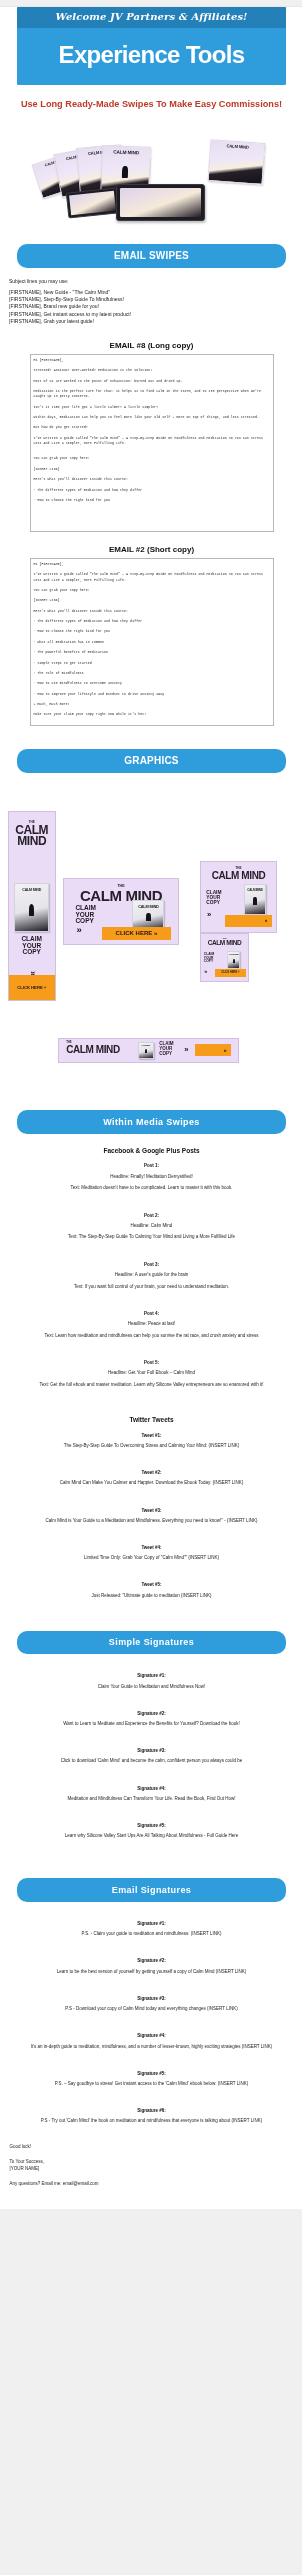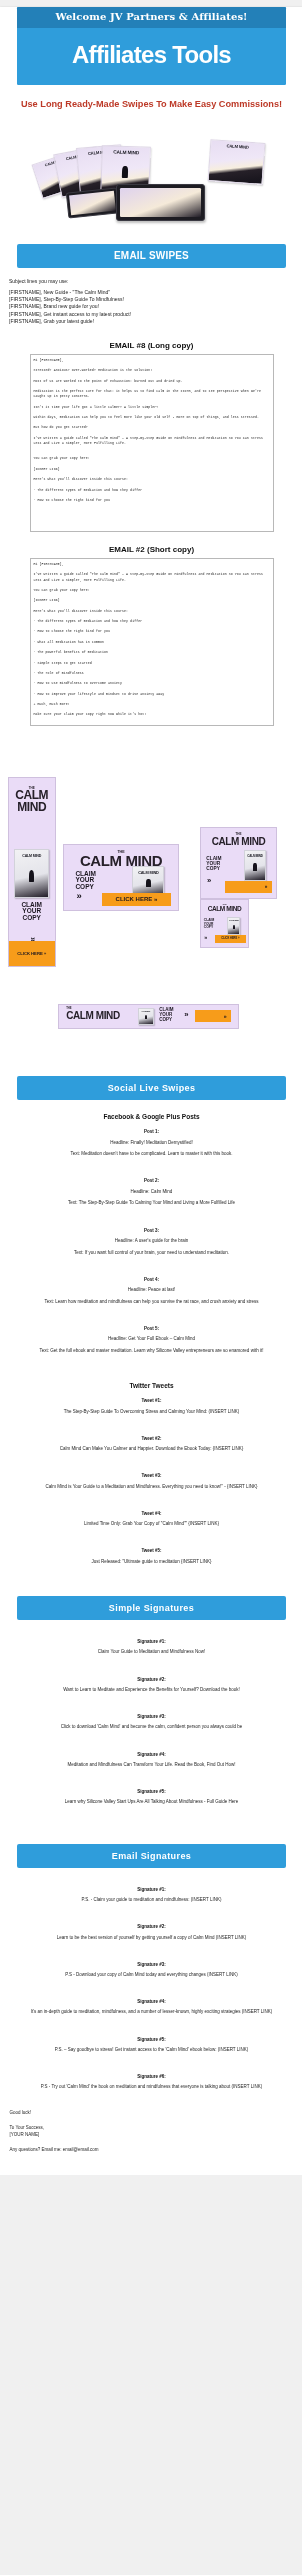--- a/index.html
+++ b/index.html
@@ -26,20 +26,21 @@
     background: #2f9ddb;
     border-radius: 1.2px;
     overflow: hidden;
   }
   .hero-welcome {
     background: #2380b8;
     text-align: center;
     padding: 4.8px 0 5.3px 0;
     color: #ffffff;
     font-family: "DejaVu Serif", serif;
+    font-style: italic;
     font-weight: bold;
     font-size: 10px;
     letter-spacing: 0.1px;
   }
   .hero-title {
     text-align: center;
     color: #ffffff;
     font-family: "Liberation Sans", sans-serif;
     font-weight: bold;
     font-size: 24px;
@@ -115,21 +116,21 @@
 
   
   .banner {
     width: 269px;
     margin: 9.5px auto 0 auto;
     background: #2f9ddb;
     color: #ffffff;
     text-align: center;
     font-weight: bold;
     padding: 6.5px 0 7.1px 0;
-    border-radius: 2px;
+    border-radius: 10px;
   }
   .banner.sz-lg { font-size: 10px; letter-spacing: 0.2px; }
   .banner.sz-md { font-size: 9px; letter-spacing: 0.4px; }
 
   
   .subject-block { padding: 9.5px 9px 2.4px 9px; }
   .subject-label { font-size: 5px; color: #222; margin-bottom: 5.3px; }
   .subject-list { font-size: 5px; color: #1c1c1c; line-height: 1.45; }
   .subject-list div { white-space: nowrap; }
 
@@ -245,21 +246,21 @@
   .spacer-md { height: 13px; }
   .spacer-lg { height: 20px; }
 </style>
 </head>
 <body>
 
 <div class="page">
 
   <div class="hero">
     <div class="hero-welcome">Welcome JV Partners &amp; Affiliates!</div>
-    <div class="hero-title">Affiliates Tools</div>
+    <div class="hero-title">Experience Tools</div>
   </div>
 
   <div class="subhead">Use Long Ready-Made Swipes To Make Easy Commissions!</div>
 
   <div class="product-shot">
     <div class="bk f1">
         <div class="bk-t">CALM MIND</div>
       </div>
     <div class="bk f2">
         <div class="bk-t">CALM MIND</div>
@@ -345,20 +346,21 @@
 · How to use mindfulness to overcome anxiety
 
 · How to improve your lifestyle and mindset to drive anxiety away
 
 + much, much more!
 
 Make sure your claim your copy right now while it's hot!</div>
 
   <div class="spacer-md"></div>
 
+  <div class="banner sz-lg">GRAPHICS</div>
 
   <div class="graphics-wrap">
 
     <div class="gfx gfx-sky">
       <div class="g-the" style="font-size:3px;margin-top:8.3px;">THE</div>
       <div class="g-title" style="font-size:12px;margin-top:0.6px;">CALM MIND</div>
       <div class="g-book" style="position:absolute;left:12%;top:38%;width:76%;height:26%;">
         <div class="gb-t" style="font-size:3.6px;">CALM MIND</div>
         <div class="gb-f"></div>
       </div>
@@ -430,21 +432,21 @@
         <div>CLAIM</div>
         <div>YOUR</div>
         <div>COPY</div>
       </div>
       <div class="chev" style="position:absolute;left:70%;top:34%;font-size:7.7px;">»</div>
       <div class="g-btn" style="position:absolute;left:76%;right:4%;top:22%;height:52%;font-size:5.3px;justify-content:flex-end;padding-right:4.2px;">»</div>
     </div>
 
   </div>
 
-  <div class="banner sz-md">Social Live Swipes</div>
+  <div class="banner sz-md">Within Media Swipes</div>
 
   <div class="sec-body">
     <div class="sub-title">Facebook &amp; Google Plus Posts</div>
 
     <div>
       <div class="item-label">Post 1:</div>
       <div class="item-text">Headline: Finally! Meditation Demystified!</div>
       <div class="item-text">Text: Meditation doesn't have to be complicated. Learn to master it with this book.</div>
     </div>
     <div class="spacer-sm"></div>

